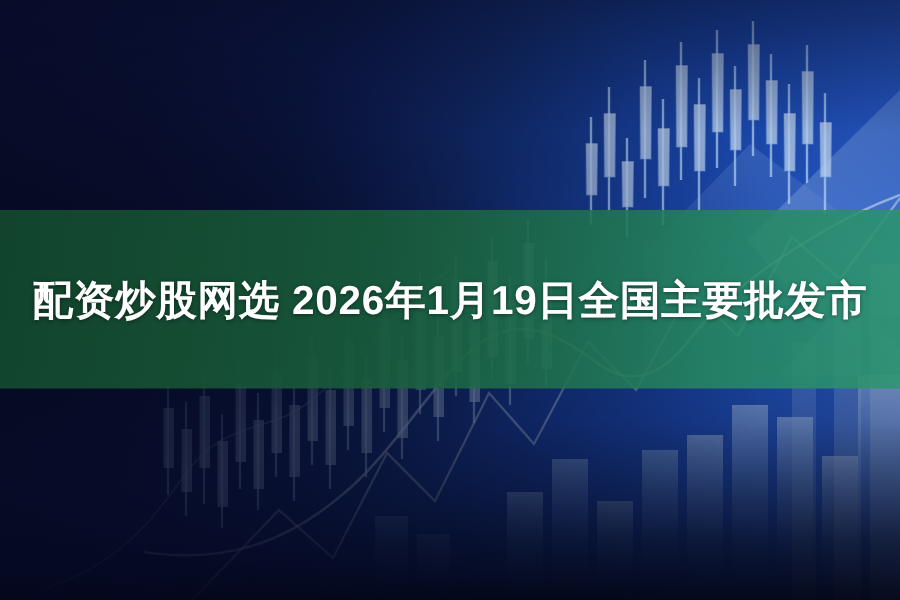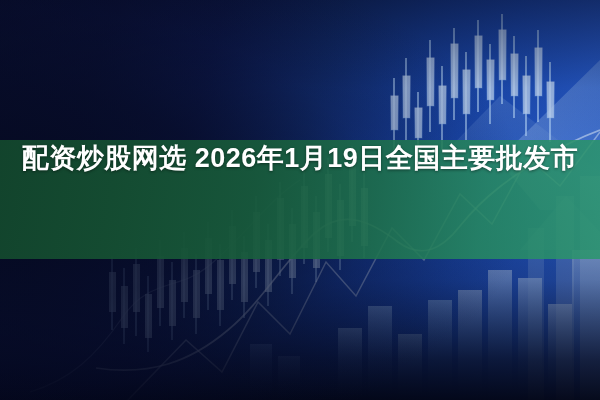--- a/index.html
+++ b/index.html
@@ -80,21 +80,21 @@
   
   .headline {
     position: absolute;
     left: 0;
     top: 140px;
     width: 600px;
     height: 119px;
     display: flex;
     flex-direction: column;
     align-items: center;
-    justify-content: space-between;
+    justify-content: center;
     gap: 2px;
   }
   .headline .line {
     color: #ffffff;
     font-size: 27px;
     font-weight: 700;
     line-height: 36px;
     letter-spacing: 0.5px;
     white-space: nowrap;
     text-shadow: 0 1px 3px rgba(0,0,0,0.45);

